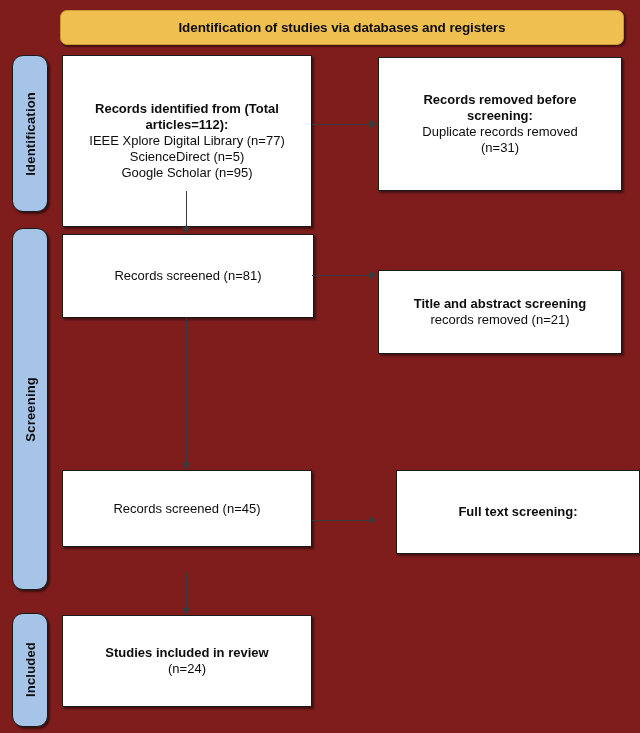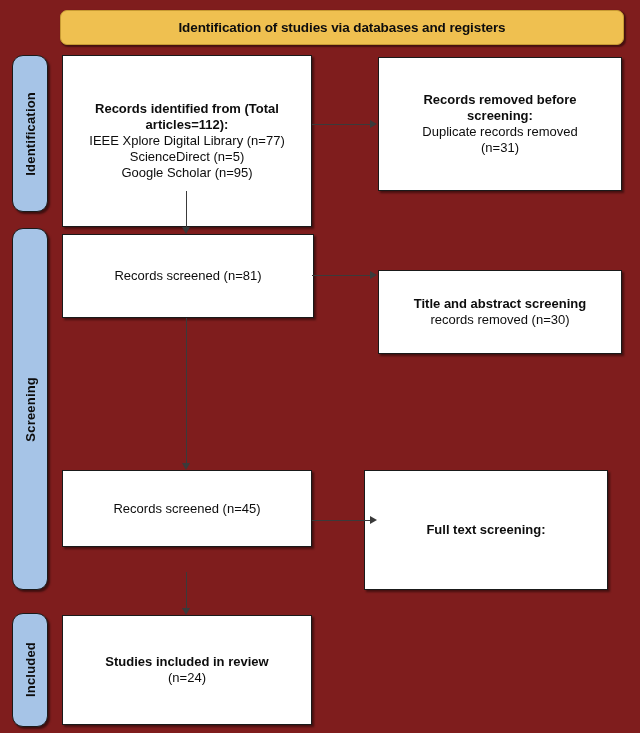--- a/index.html
+++ b/index.html
@@ -159,48 +159,48 @@
 
   <div class="flow-box" style="left:62px; top:234px; width:252px; height:84px;">
     <div class="flow-box-inner">
       <span class="ln">Records screened (n=81)</span>
     </div>
   </div>
 
   <div class="flow-box" style="left:378px; top:234px; width:244px; height:84px;margin-top:36px;">
     <div class="flow-box-inner">
       <span class="ln b">Title and abstract screening</span>
-      <span class="ln">records removed (n=30)</span>
+      <span class="ln">records removed (n=21)</span>
     </div>
   </div>
 
   <div class="conn-h" style="left:312px; top:275px; width:58px;"></div>
   <div class="arrow-right" style="left:370px; top:271px;"></div>
 
   <div class="conn-v" style="left:186px; top:318px; height:145px;"></div>
   <div class="arrow-down" style="left:181.5px; top:463px;"></div>
 
   <div class="flow-box" style="left:62px; top:470px; width:250px; height:77px;">
     <div class="flow-box-inner">
       <span class="ln">Records screened (n=45)</span>
     </div>
   </div>
 
-  <div class="flow-box" style="left:364px; top:470px; width:244px; height:120px;">
+  <div class="flow-box" style="left:396px; top:470px; width:244px; height:84px;">
     <div class="flow-box-inner">
       <span class="ln b">Full text screening:</span>
     </div>
   </div>
 
   <div class="conn-h" style="left:312px; top:520px; width:58px;"></div>
   <div class="arrow-right" style="left:370px; top:516px;"></div>
 
   <div class="conn-v" style="left:186px; top:572px; height:36px;"></div>
   <div class="arrow-down" style="left:181.5px; top:608px;"></div>
 
-  <div class="flow-box" style="left:62px; top:615px; width:250px; height:110px;">
+  <div class="flow-box" style="left:62px; top:615px; width:250px; height:92px;">
     <div class="flow-box-inner">
       <span class="ln b">Studies included in review</span>
       <span class="ln">(n=24)</span>
     </div>
   </div>
 
 </div>
 
 </body></html>

